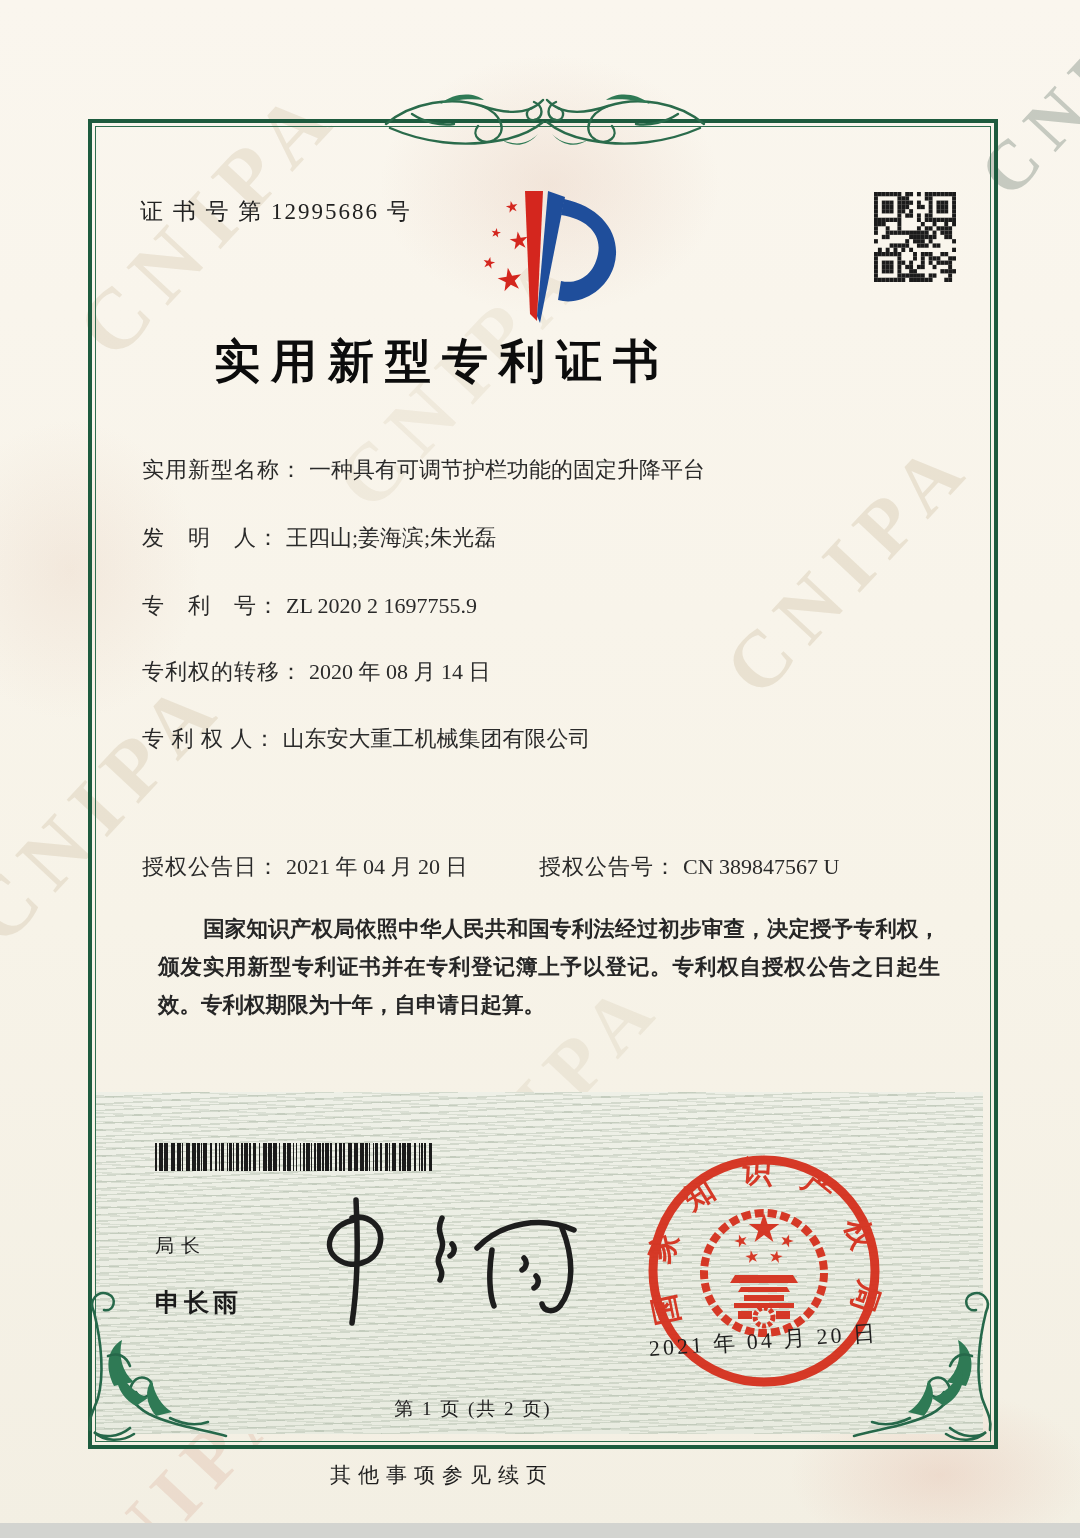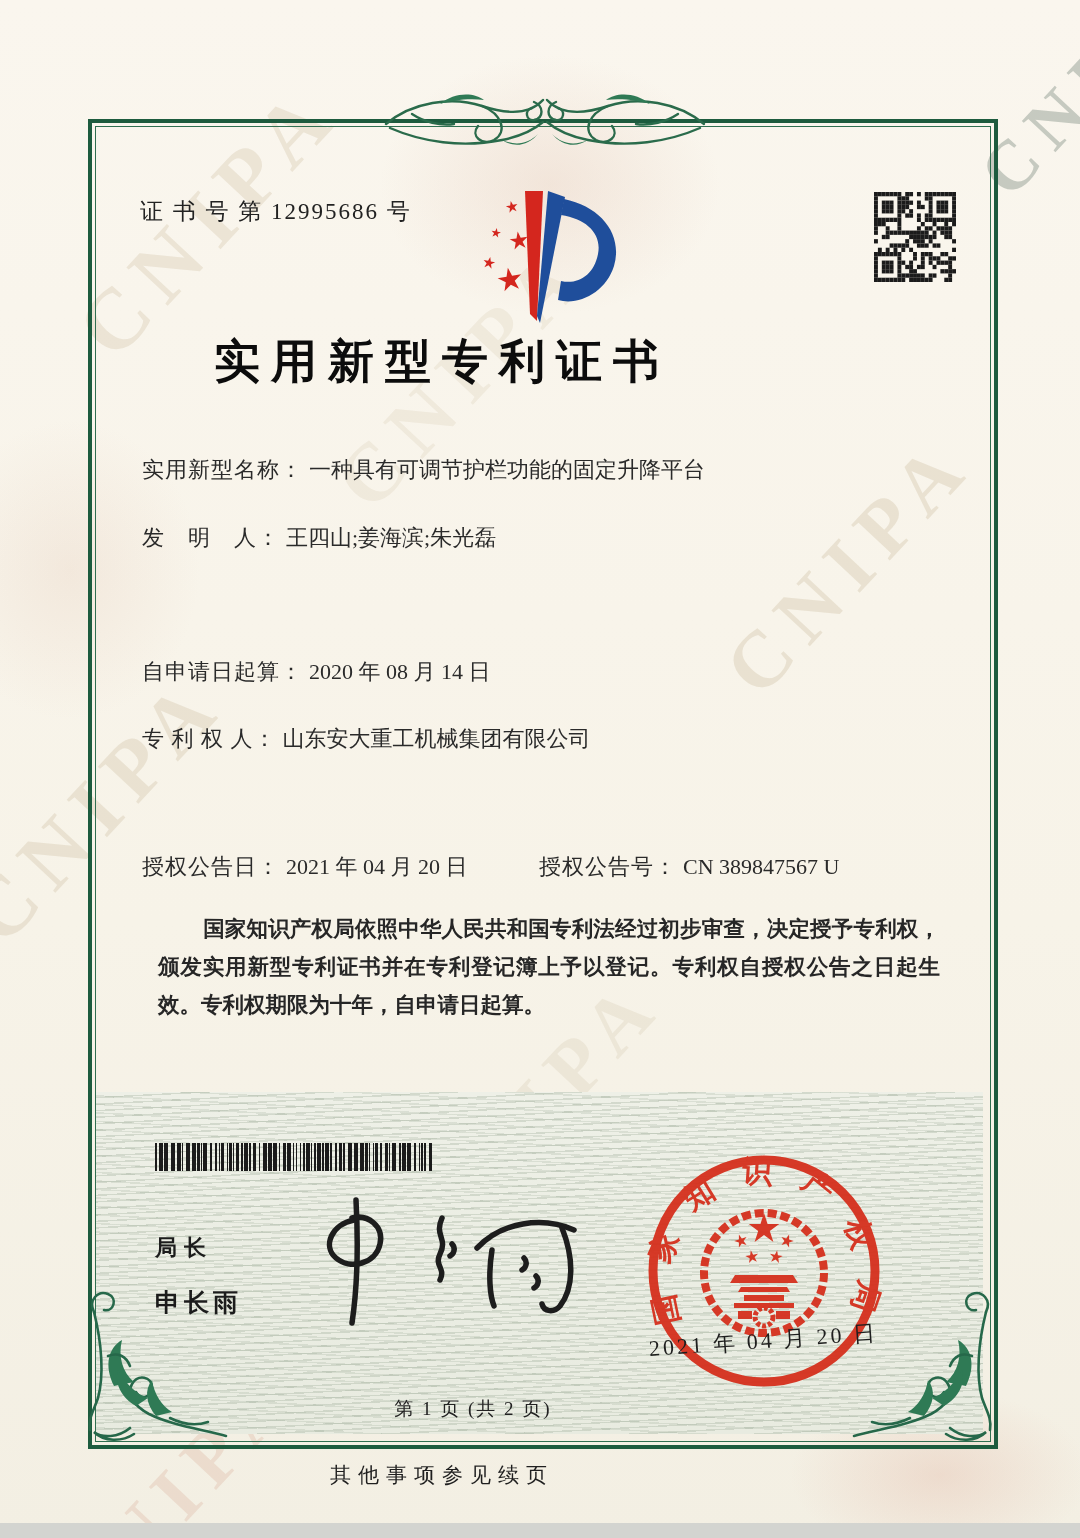--- a/index.html
+++ b/index.html
@@ -27,21 +27,21 @@
          font-size:46px;font-weight:bold;color:#0c0c0c;letter-spacing:11px;}
   .row{position:absolute;left:142px;font-size:22px;color:#2a2a2a;white-space:nowrap;}
   .row .lab{letter-spacing:1px;}
   .row .val{margin-left:6px;}
   .pair2{margin-left:66px;margin-top:32px;}
   .paras{position:absolute;left:142px;top:894px;width:814px;font-size:21.5px;
          line-height:38px;color:#262626;text-align:justify;}
   .paras p{margin:16px;text-indent:2.1em;font-weight:bold;}
   .barcode{position:absolute;left:155px;top:1143px;}
   .sig-title{position:absolute;left:155px;top:1233px;font-family:"Liberation Sans","DejaVu Sans",sans-serif;
-         font-weight:bold;font-size:22px;color:#1c1c1c;letter-spacing:7px;}
+         font-weight:normal;font-size:19px;color:#1c1c1c;letter-spacing:7px;}
   .sig-name{position:absolute;left:155px;top:1286px;font-family:"Liberation Sans","DejaVu Sans",sans-serif;
          font-weight:bold;font-size:25px;color:#1c1c1c;letter-spacing:4px;}
   .signature-svg{position:absolute;left:292px;top:1188px;}
   .seal-svg{position:absolute;left:644px;top:1151px;opacity:.95;}
   .page-num{position:absolute;left:0;top:1396px;width:946px;text-align:center;
          font-size:19px;color:#222;letter-spacing:2px;}
   .note{position:absolute;left:0;top:1461px;width:884px;text-align:center;
          font-size:21px;color:#1f1f1f;letter-spacing:7px;}
   .orn{position:absolute;pointer-events:none;}
   .flip-x{transform:scaleX(-1);}
@@ -367,22 +367,25 @@
     </svg>
 
   <div class="title">实用新型专利证书</div>
 
   <div class="row" style="top:523px;">
     <span class="lab">发　明　人：</span><span class="val">王四山;姜海滨;朱光磊</span>
   </div>
   <div class="row" style="top:455px;">
     <span class="lab">实用新型名称：</span><span class="val">一种具有可调节护栏功能的固定升降平台</span>
   </div>
+  <div class="row" style="top:591px;">
+    <span class="lab">专　利　号：</span><span class="val">ZL 2020 2 1697755.9</span>
+  </div>
   <div class="row" style="top:657px;">
-    <span class="lab">自申请日起算：</span><span class="val">2020 年 08 月 14 日</span>
+    <span class="lab">专利权的转移：</span><span class="val">2020 年 08 月 14 日</span>
   </div>
   <div class="row" style="top:724px;">
     <span class="lab">专 利 权 人：</span><span class="val">山东安大重工机械集团有限公司</span>
   </div>
   <div class="row" style="top:852px;">
     <span class="lab">授权公告日：</span><span class="val">2021 年 04 月 20 日</span>
     <span class="lab pair2">授权公告号：</span><span class="val">CN 389847567 U</span>
   </div>
 
   <div class="paras">

